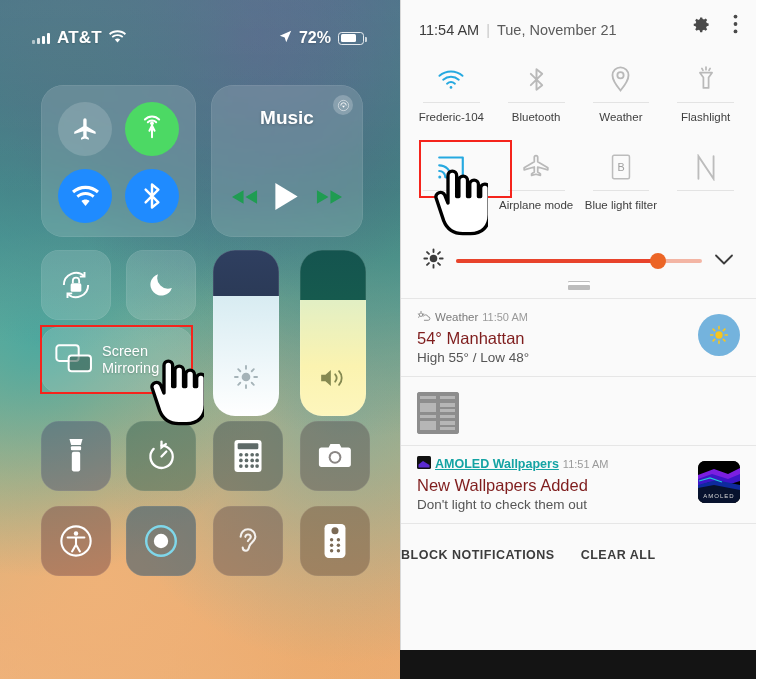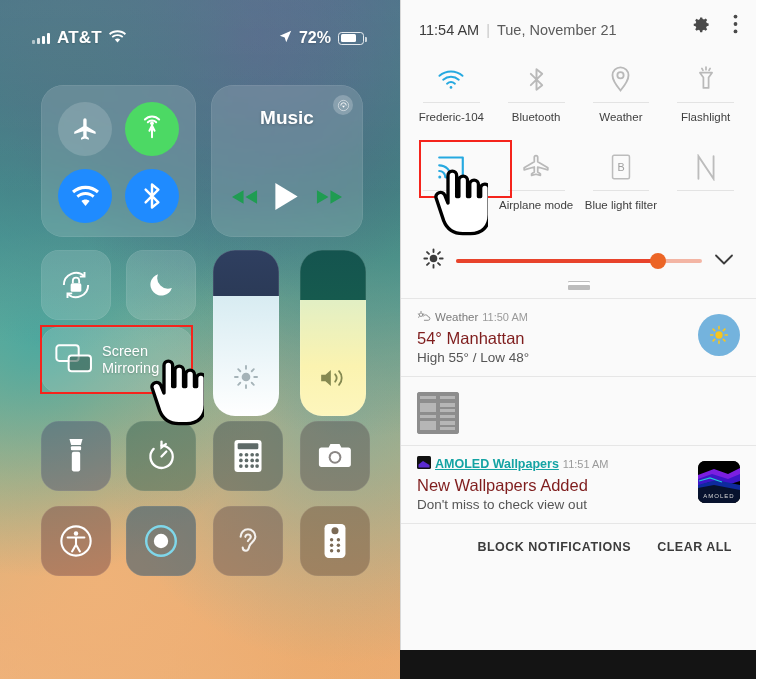--- a/index.html
+++ b/index.html
@@ -148,22 +148,22 @@
   .notif-body { flex:1; min-width:0; }
   .notif-meta { display:flex; align-items:center; gap:4px; margin-bottom:3px; }
   .notif-app { font-size:11.5px; color:#7b7b7b; }
   .notif-time { font-size:11px; color:#9a9a9a; }
   .notif-title { font-size:16.5px; color:#7f1d1d; margin:1px 0 2px 0; }
   .notif-sub { font-size:13.5px; color:#555; }
   .notif-thumb { width:42px; height:42px; border-radius:3px; flex:none; margin-top:6px; }
 
   .notif-amoled-meta .notif-app { color:#14a3a3; font-weight:bold; font-size:12.5px;text-decoration:underline; }
 
-  .and-footer { display:flex; align-items:center; justify-content:flex-end;
-                gap:26px; border-top:1px solid #e6e6e6; padding:16px 24px 12px 0;
+  .and-footer { display:flex; align-items:center; justify-content:flex-start;
+                gap:26px; border-top:1px solid #e6e6e6; padding:24px 24px 12px 0;
                 background:#fafafa; }
   .and-footer div { font-size:12.5px; font-weight:bold; color:#3c3c3c;
                     letter-spacing:.5px; }
 
   
   .redbox { position:absolute; border:2.5px solid #f5241c; z-index:8; }
   #redbox-ios { left:40px; top:325px; width:153px; height:69px; }
   #redbox-android { left:419px; top:140px; width:93px; height:58px; }
 
   
@@ -581,21 +581,21 @@
           <span>
             <svg width="14" height="13" viewBox="0 0 14 13">
                 <rect width="14" height="13" rx="1.6" fill="#111"></rect>
                 <path d="M1.5 8.5L6 5l6.5 4v2.5H1.5z" fill="#5b2bd0"></path>
               </svg>
           </span>
           <span class="notif-app">AMOLED Wallpapers</span>
           <span class="notif-time">11:51 AM</span>
         </div>
         <div class="notif-title">New Wallpapers Added</div>
-        <div class="notif-sub">Don't miss to check view out</div>
+        <div class="notif-sub">Don't light to check them out</div>
       </div>
       <div class="notif-thumb" style="background:#000;border-radius:7px;overflow:hidden;position:relative;">
         <svg width="42" height="42" viewBox="0 0 42 42">
           <rect width="42" height="42" fill="#000"></rect>
           <path d="M0 14 L16 8 L30 13 L42 7 L42 17 L24 22 L10 18 L0 22 Z" fill="#7b1fe0"></path>
           <path d="M0 18 L14 13 L30 18 L42 13 L42 20 L26 25 L12 21 L0 25 Z" fill="#3d16c8"></path>
           <path d="M0 24 L18 19 L42 24 L42 30 L20 27 L0 31 Z" fill="#0e2a9e"></path>
           <path d="M0 27 L16 24 L42 29 L42 42 L0 42 Z" fill="#07122e"></path>
           <path d="M1 20 L12 17 L24 21" stroke="#21c9d8" stroke-width="1.2" fill="none"></path>
           <text x="21" y="37" font-family="Liberation Sans, sans-serif" font-size="6" fill="#d8d8d8" text-anchor="middle" letter-spacing="1">AMOLED</text>

